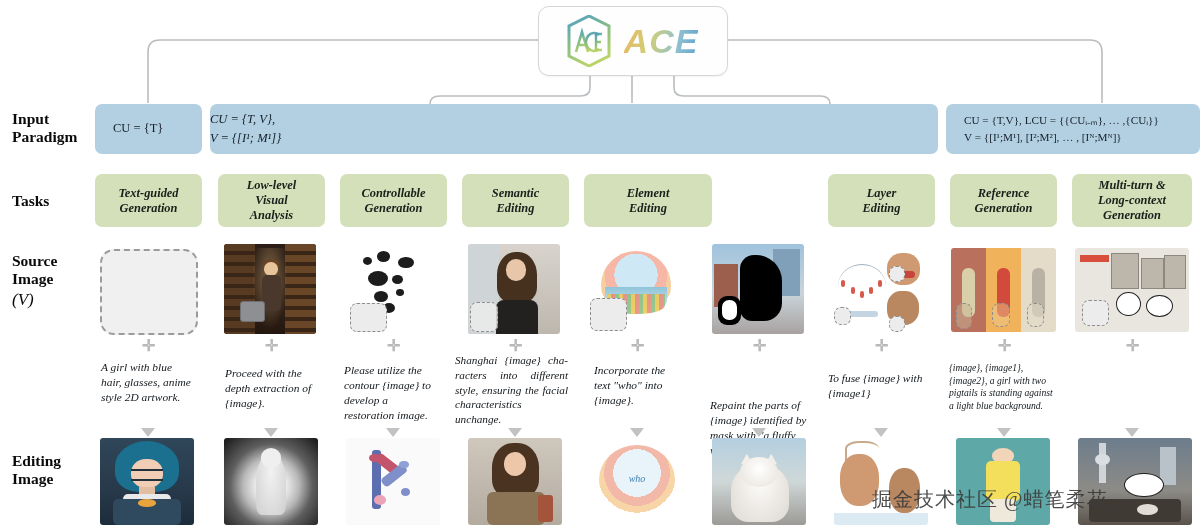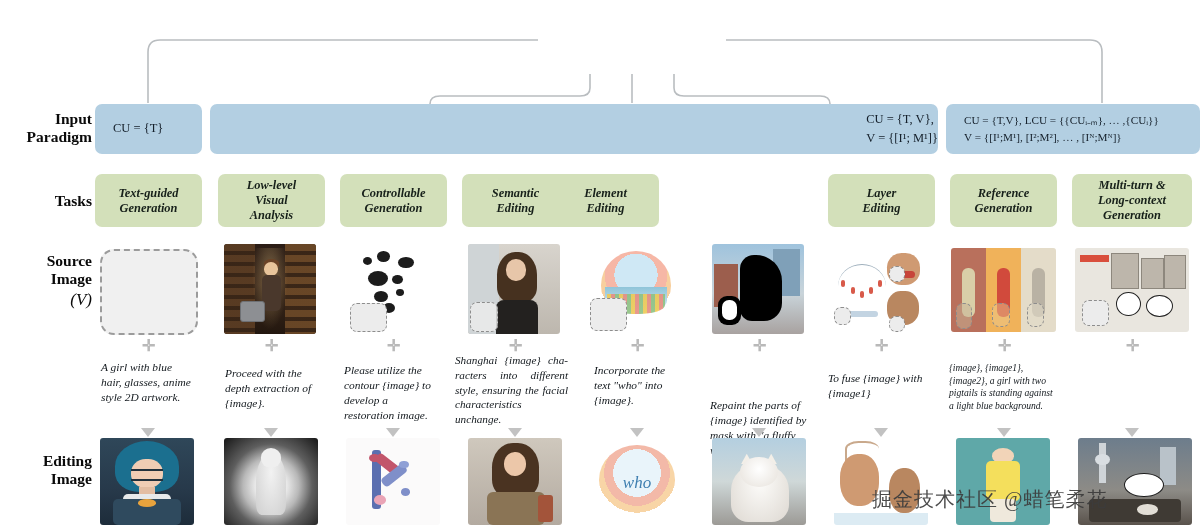--- a/index.html
+++ b/index.html
@@ -23,32 +23,32 @@
     background:linear-gradient(100deg,#e8b765 0%,#cfcf78 35%,#8fc0cf 70%,#5b9fd0 100%);
     -webkit-background-clip:text;background-clip:text;color:transparent;
     line-height:1;padding-right:2px;
   }
 
   
   .wires{position:absolute;left:0;top:0;width:1200px;height:525px;z-index:1;}
 
   
   .rowlabel{
-    position:absolute;text-align:right;font-weight:bold;
-    font-family:"Liberation Serif",serif;color:#0a0a0a;line-height:1.18;
+    position:absolute;text-align:left;font-weight:bold;
+    font-family:"Liberation Serif",serif;color:#0a0a0a;line-height:1.18;margin-left:12px;
   }
   .rowlabel.big{font-size:15.5px;}
   .rowlabel .paren{display:block;font-size:17px;font-weight:normal;font-style:italic;margin-top:1px;}
 
   
   .para{
     position:absolute;background:#b3cfe2;border-radius:7px;
     display:flex;align-items:center;z-index:3;
   }
-  .para.center{justify-content:flex-end;}
+  .para.center{justify-content:flex-start;font-style:italic;}
   .para .mth{
     font-family:"Liberation Serif",serif;font-size:12.5px;color:#15202b;
     line-height:1.55;white-space:nowrap;
   }
   .para.p1 .mth{padding-left:18px;}
   .para.p3 .mth{padding-left:18px;font-size:11.2px;}
 
   
   .task{
     position:absolute;top:174px;height:53px;background:#d3e0ba;border-radius:7px;
@@ -187,21 +187,21 @@
   .woman2 .hairA{position:absolute;left:26%;top:6%;width:50%;height:62%;border-radius:45% 45% 32% 32%;background:#4a3321;}
   .woman2 .face{position:absolute;left:38%;top:16%;width:24%;height:28%;border-radius:48%;background:#ecc7a9;}
   .woman2 .coat{position:absolute;left:20%;top:62%;width:62%;height:38%;background:#8a7455;border-radius:6px;}
   .woman2 .bag{position:absolute;right:10%;top:66%;width:16%;height:30%;background:#a3543a;border-radius:3px;}
 
   
   .who{background:#fff;}
   .who .disc{position:absolute;left:10%;top:8%;width:80%;height:80%;border-radius:50%;
     background:radial-gradient(circle at 50% 40%,#e9f4fa 0 42%,#f3b9a8 42% 58%,#f8d5a6 58% 70%,#fff 70% 100%);}
   .who .txt{position:absolute;left:0;right:0;top:40%;text-align:center;
-    font-family:"Liberation Serif",serif;font-style:italic;font-size:17px;color:#3f7fb0;}
+    font-family:"Liberation Serif",serif;font-style:italic;font-size:10px;color:#3f7fb0;}
 
   
   .cat{background:linear-gradient(180deg,#b4cfe0 0%,#cfd8d8 50%,#9c9a96 100%);}
   .cat .body{position:absolute;left:20%;top:30%;width:62%;height:66%;border-radius:46% 46% 30% 30%;
     background:radial-gradient(ellipse at 50% 30%,#fdfcfa,#ddd8d1);}
   .cat .head{position:absolute;left:30%;top:22%;width:40%;height:34%;border-radius:50%;
     background:radial-gradient(circle at 50% 40%,#fff,#e6e1da);}
   .cat .earL{position:absolute;left:31%;top:18%;width:12%;height:12%;background:#f3efe8;
     clip-path:polygon(50% 0,100% 100%,0 100%);}
   .cat .earR{position:absolute;left:57%;top:18%;width:12%;height:12%;background:#f3efe8;
@@ -238,20 +238,36 @@
   <svg class="wires" viewBox="0 0 1200 525">
     <g fill="none" stroke="#b9bdc0" stroke-width="1.6">
       <path d="M538 40 H160 Q148 40 148 52 V103"></path>
       <path d="M726 40 H1090 Q1102 40 1102 52 V103"></path>
       <path d="M632 74 V103"></path>
       <path d="M590 74 V88 Q590 96 580 96 H440 Q430 96 430 104"></path>
       <path d="M674 74 V88 Q674 96 684 96 H820 Q830 96 830 104"></path>
     </g>
   </svg>
 
+  <div class="logo-box">
+    <svg class="logo-mark" viewBox="0 0 46 52">
+      <defs>
+        <linearGradient id="hx" x1="0" y1="0" x2="0.4" y2="1">
+          <stop offset="0" stop-color="#4e9ec9"></stop>
+          <stop offset="0.5" stop-color="#86bd86"></stop>
+          <stop offset="1" stop-color="#b9d36a"></stop>
+        </linearGradient>
+      </defs>
+      <path d="M23 1 L43 11 L43 41 L23 51 L3 41 L3 11 Z" fill="none" stroke="url(#hx)" stroke-width="3"></path>
+      <path d="M10 37 L16 17 L22 37 M12 30 H20" fill="none" stroke="url(#hx)" stroke-width="2.6"></path>
+      <path d="M33 20 A8 9 0 1 0 33 34" fill="none" stroke="url(#hx)" stroke-width="2.6"></path>
+      <path d="M36 19 H30 V27 H35 M30 27 V35 H36" fill="none" stroke="url(#hx)" stroke-width="2.4"></path>
+    </svg>
+    <div class="logo-word">ACE</div>
+  </div>
 
   <div class="rowlabel big" style="left:0;top:110px;width:92px;">
     <span>Input</span><br>
     <span>Paradigm</span>
   </div>
   <div class="rowlabel big" style="left:0;top:192px;width:92px;">
     <span>Tasks</span>
   </div>
   <div class="rowlabel big" style="left:0;top:252px;width:92px;">
     <span>Source</span><br>
@@ -286,21 +302,21 @@
     </div>
   <div class="task" style="left:218px;width:107px;">
       <span>Low-level<br>Visual<br>Analysis</span>
     </div>
   <div class="task" style="left:340px;width:107px;">
       <span>Controllable<br>Generation</span>
     </div>
   <div class="task" style="left:462px;width:107px;">
       <span>Semantic<br>Editing</span>
     </div>
-  <div class="task" style="left:552px;width:107px;">
+  <div class="task" style="left:584px;width:128px;">
       <span>Element<br>Editing</span>
     </div>
   <div class="task" style="left:828px;width:107px;">
       <span>Layer<br>Editing</span>
     </div>
   <div class="task" style="left:950px;width:107px;">
       <span>Reference<br>Generation</span>
     </div>
   <div class="task" style="left:1072px;width:120px;">
       <span>Multi-turn &amp;<br>Long-context<br>Generation</span>

